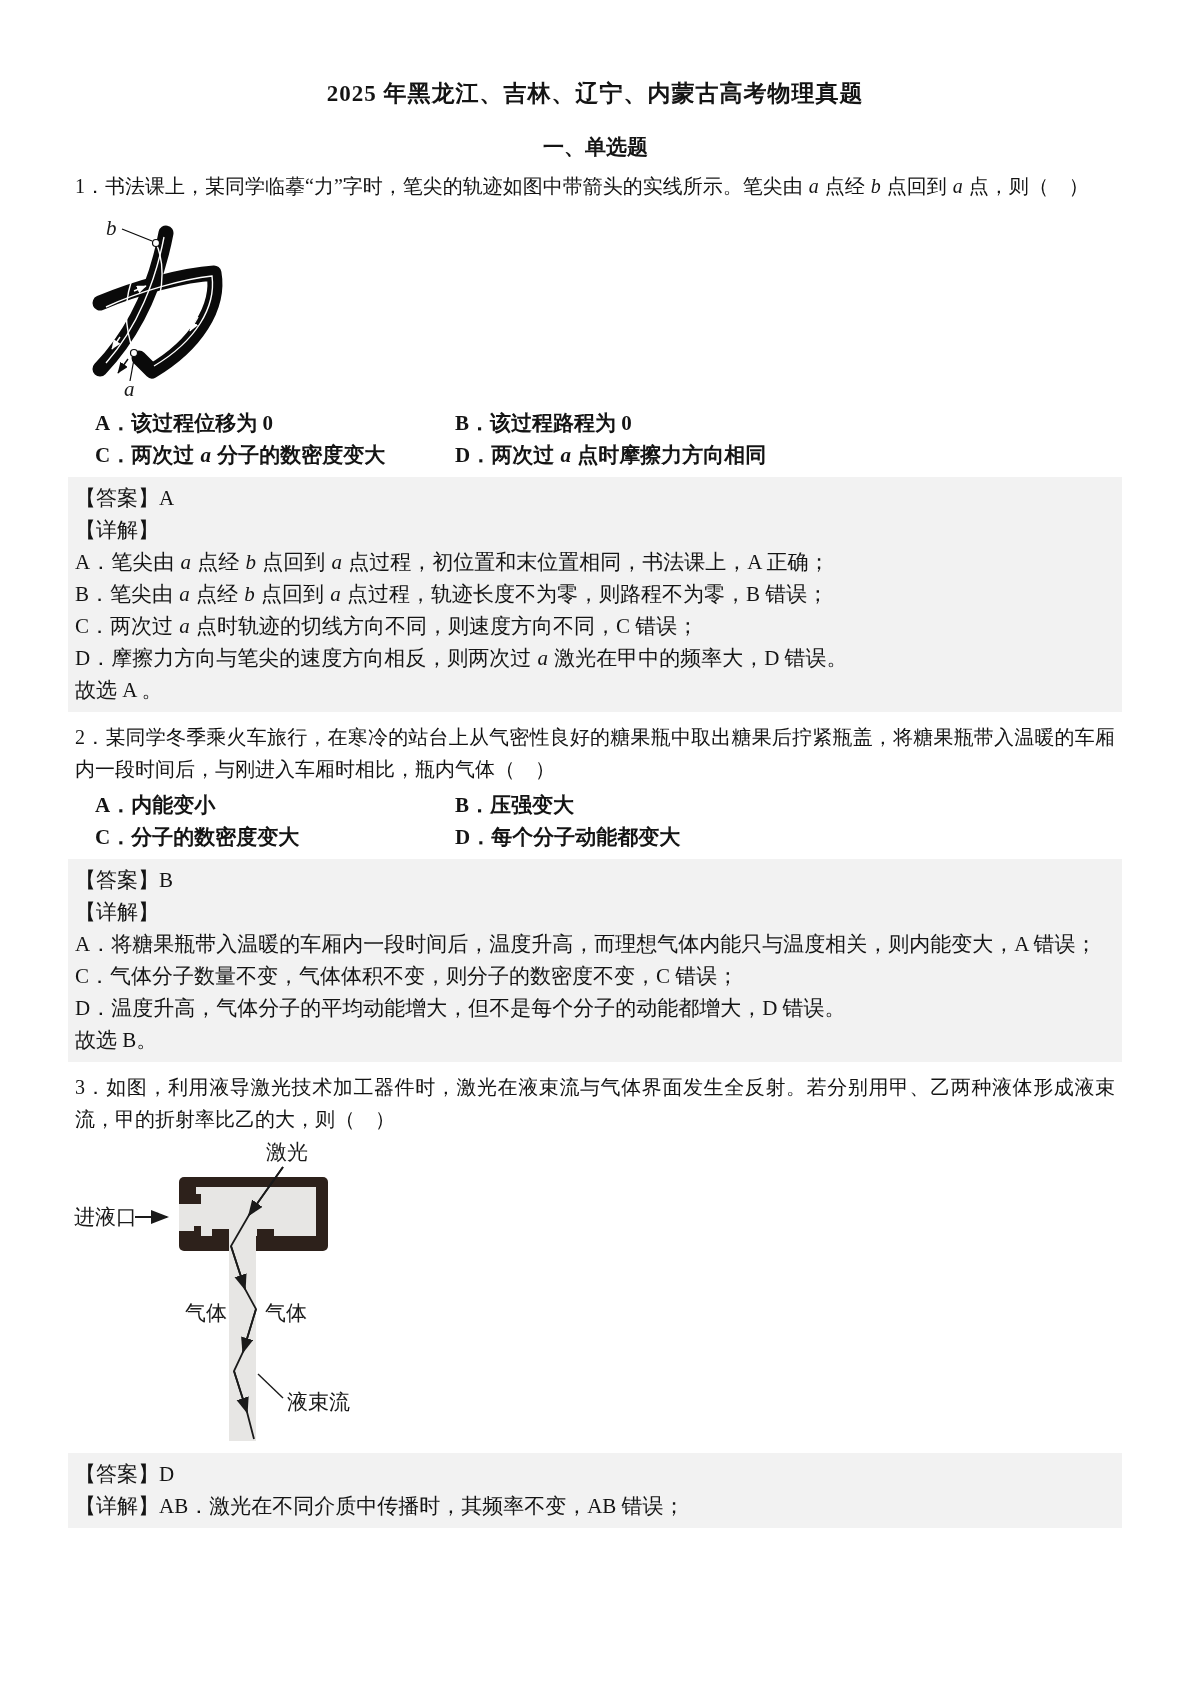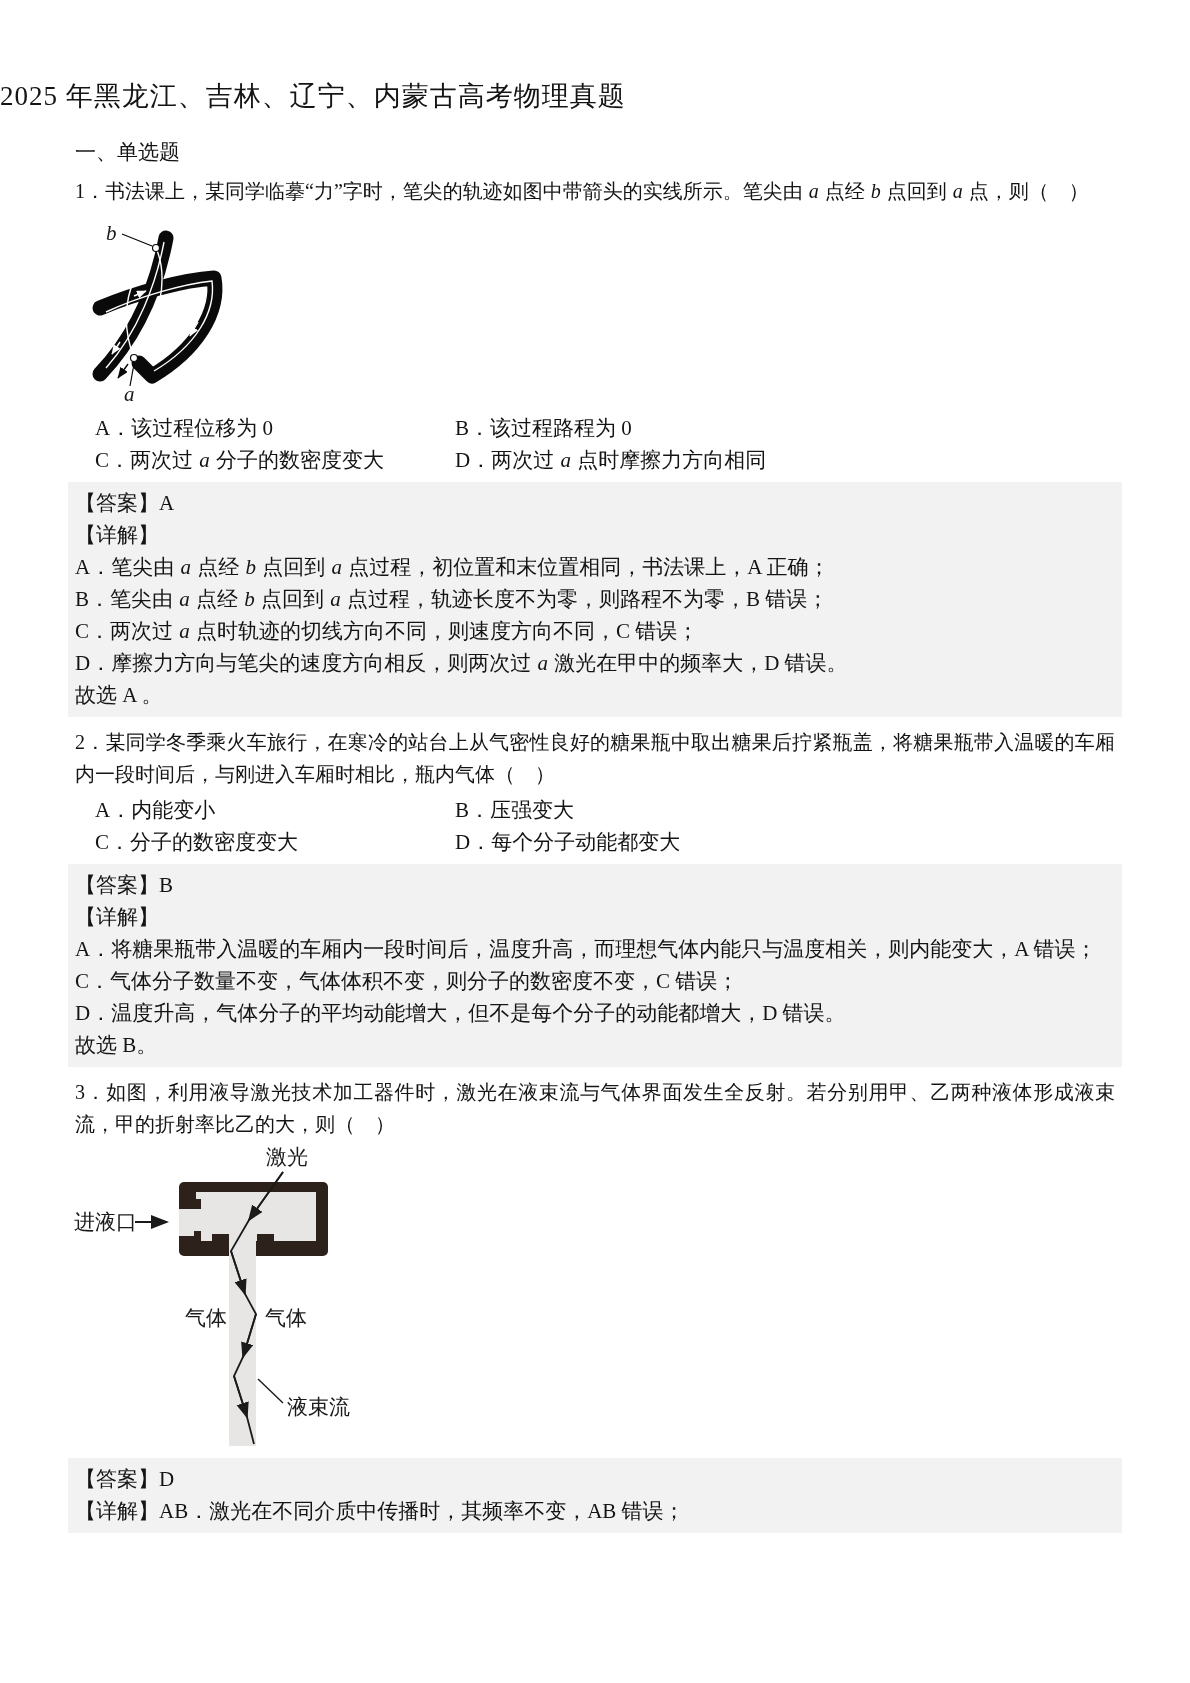--- a/index.html
+++ b/index.html
@@ -4,32 +4,32 @@
 <style>
   * { margin:0; padding:0; box-sizing:border-box; }
   html,body { background:#ffffff; }
   body {
     width:1190px; height:1683px; overflow:hidden;
     font-family:"Liberation Serif","DejaVu Serif",serif;
     color:#141414;
   }
   .page { padding-top:78px; }
   .doc-title {
-    text-align:left; font-size:27px; font-weight:400; letter-spacing:1px;
+    text-align:center; font-size:23px; font-weight:700; letter-spacing:1px;
   }
   .content { width:1054px; margin-left:68px; }
-  .section-heading { font-size:21px; font-weight:400; margin:24px 0 6px 7px; }
+  .section-heading { font-size:21px; font-weight:700; margin:24px 0 6px 1px;text-align:center; }
   .stem {
     font-size:20px; line-height:32px; margin:0 7px; text-align:justify;
   }
   .q { margin-top:9px; }
   .var { font-style:italic; padding:0 1px; }
   .options {
     display:grid; grid-template-columns:360px 1fr;
-    margin:4px 0 6px 27px; font-size:21px; line-height:32px;
+    margin:4px 0 6px 27px; font-size:21px; line-height:32px;font-weight:bold;
   }
   .answer-block {
     background:#f2f2f2; padding:5px 7px 6px 7px; margin-top:4px;
     font-size:21px; line-height:32px; text-align:justify;
   }
   .answer-block p { margin:0; }
   .frac {
     display:inline-block; text-align:center; vertical-align:middle;
     font-style:italic; line-height:1.05; margin:0 4px; font-size:19px;
     transform:translateY(-1px);

